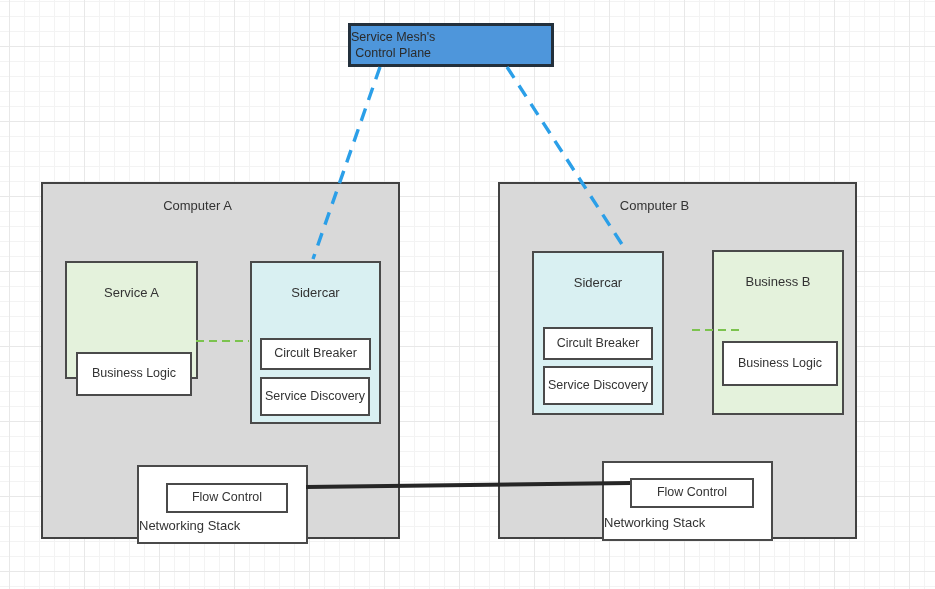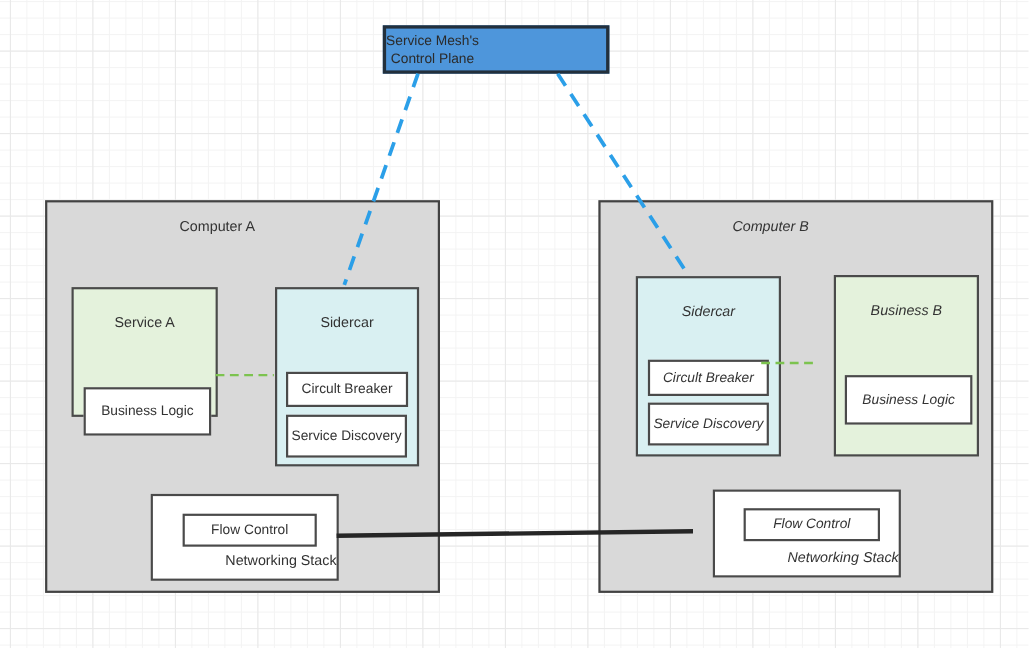--- a/index.html
+++ b/index.html
@@ -51,38 +51,38 @@
   }
   .control-plane .lbl{
     white-space:pre-line;text-align:center;line-height:1.3;font-size:12.5px;color:#2B2B2B;
   }
   .computer{
     background:var(--computer-fill);
     border-color:var(--computer-border);
     width:359px;height:357px;top:182px;
   }
   .computer-a{left:41px;padding-left:14px;}
-  .computer-b{left:544px;font-style:italic;}
+  .computer-b{left:498px;}
   .computer-title{
     position:absolute;top:14px;left:0;right:0;
     text-align:center;transform:translateX(-23px);
   }
   .node-title{
     position:absolute;top:22px;left:0;right:0;text-align:center;
   }
   .service{background:var(--service-fill);}
   .sidecar{background:var(--sidecar-fill);}
   .white-box{
     background:var(--inner-fill);
     display:flex;align-items:center;justify-content:center;
     text-align:center;line-height:1.25;font-size:12.5px;
   }
-  .netstack{background:var(--inner-fill);}
+  .netstack{background:var(--inner-fill);margin-top:16px;}
   .netstack-title{
-    position:absolute;bottom:9px;left:0;right:0;text-align:right;
+    position:absolute;bottom:9px;left:0;right:0;text-align:left;
   }
   
   .service-a{left:22px;top:77px;width:133px;height:118px;}
   .biz-a{left:9px;top:89px;width:116px;height:44px;}
   .sidecar-a{left:207px;top:77px;width:131px;height:163px;}
   .cb-a{left:8px;top:75px;width:111px;height:32px;}
   .sd-a{left:8px;top:114px;width:110px;height:39px;}
   .netstack-a{left:94px;top:265px;width:171px;height:79px;}
   .fc-a{left:27px;top:16px;width:122px;height:30px;}
 

